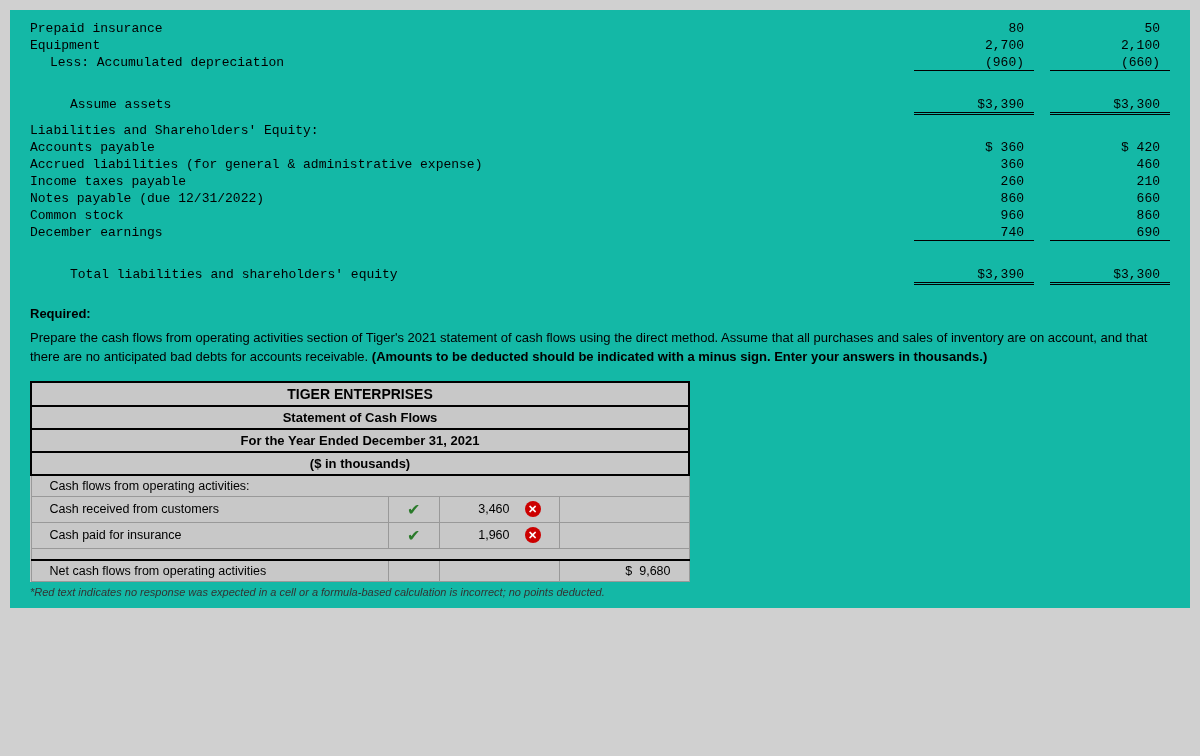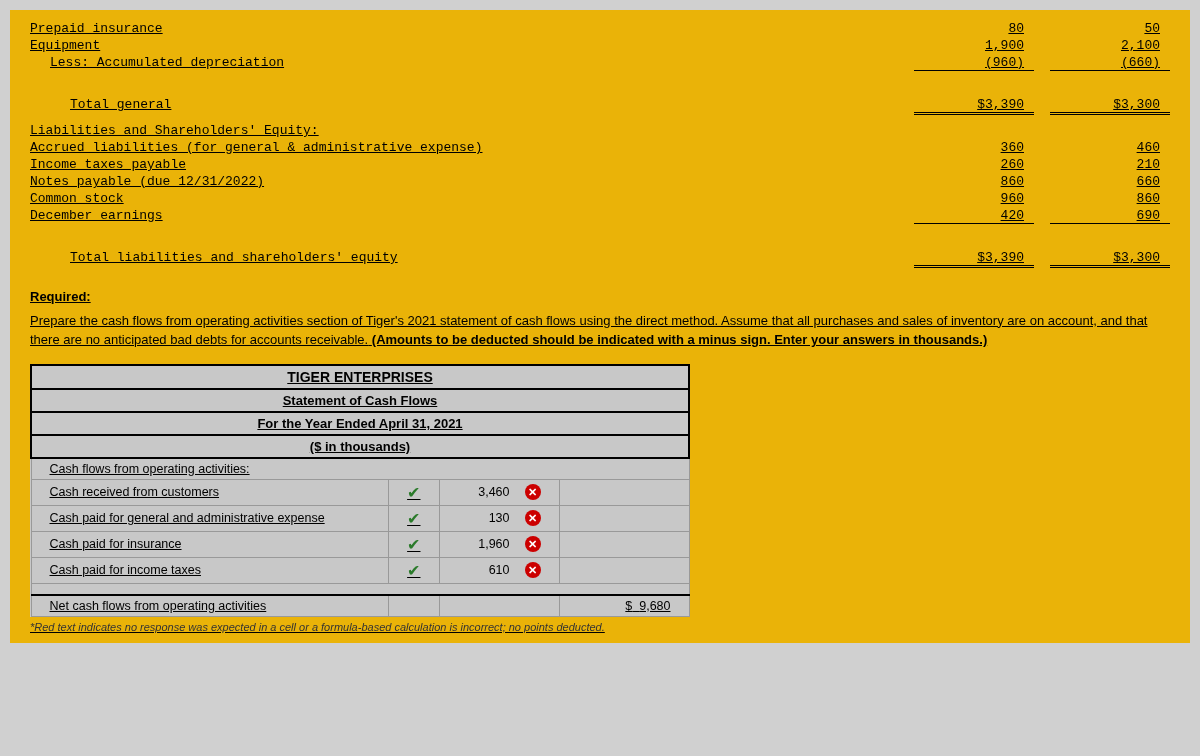--- a/index.html
+++ b/index.html
@@ -4,23 +4,22 @@
   <style>
     * { box-sizing: border-box; margin: 0; padding: 0; }
     body {
       font-family: 'Courier New', Courier, monospace;
       font-size: 13px;
       background: #d0d0d0;
       color: #000;
       padding: 10px;
     }
     .page-wrapper {
-      background: #eab308;
+      background: #14b8a6;
       padding: 10px 20px;
-      text-decoration: underline;
     }
     .balance-sheet {
       margin-bottom: 16px;
     }
     .bs-row {
       display: flex;
       justify-content: space-between;
       align-items: baseline;
       padding: 1px 0;
     }
@@ -143,46 +142,53 @@
     <div class="bs-row">
       <span class="bs-label">Prepaid insurance</span>
       <div class="bs-cols">
         <span class="bs-col">80</span>
         <span class="bs-col">50</span>
       </div>
     </div>
     <div class="bs-row">
       <span class="bs-label">Equipment</span>
       <div class="bs-cols">
-        <span class="bs-col">1,900</span>
+        <span class="bs-col">2,700</span>
         <span class="bs-col">2,100</span>
       </div>
     </div>
     <div class="bs-row">
       <span class="bs-label indent1">Less: Accumulated depreciation</span>
       <div class="bs-cols">
         <span class="bs-col underline">(960)</span>
         <span class="bs-col underline">(660)</span>
       </div>
     </div>
     <div class="bs-row">
-      <span class="bs-label indent2">Total general</span>
+      <span class="bs-label indent2">Assume assets</span>
       <div class="bs-cols">
         <span class="bs-col double-underline">$3,390</span>
         <span class="bs-col double-underline">$3,300</span>
       </div>
     </div>
     <div class="bs-row" style="margin-top:6px;">
       <span class="bs-label">Liabilities and Shareholders' Equity:</span>
       <div class="bs-cols">
         <span class="bs-col"></span>
         <span class="bs-col"></span>
       </div>
     </div>
     <div class="bs-row">
+      <span class="bs-label">Accounts payable</span>
+      <div class="bs-cols">
+        <span class="bs-col">$ 360</span>
+        <span class="bs-col">$ 420</span>
+      </div>
+    </div>
+    <div class="bs-row">
       <span class="bs-label">Accrued liabilities (for general &amp; administrative expense)</span>
       <div class="bs-cols">
         <span class="bs-col">360</span>
         <span class="bs-col">460</span>
       </div>
     </div>
     <div class="bs-row">
       <span class="bs-label">Income taxes payable</span>
       <div class="bs-cols">
         <span class="bs-col">260</span>
@@ -199,21 +205,21 @@
     <div class="bs-row">
       <span class="bs-label">Common stock</span>
       <div class="bs-cols">
         <span class="bs-col">960</span>
         <span class="bs-col">860</span>
       </div>
     </div>
     <div class="bs-row">
       <span class="bs-label">December earnings</span>
       <div class="bs-cols">
-        <span class="bs-col underline">420</span>
+        <span class="bs-col underline">740</span>
         <span class="bs-col underline">690</span>
       </div>
     </div>
     <div class="bs-row">
       <span class="bs-label indent2">Total liabilities and shareholders' equity</span>
       <div class="bs-cols">
         <span class="bs-col double-underline">$3,390</span>
         <span class="bs-col double-underline">$3,300</span>
       </div>
     </div>
@@ -229,21 +235,21 @@
 
   <table class="statement-table">
     <thead>
       <tr>
         <th colspan="4" class="title-row">TIGER ENTERPRISES</th>
       </tr>
       <tr>
         <th colspan="4">Statement of Cash Flows</th>
       </tr>
       <tr>
-        <th colspan="4">For the Year Ended April 31, 2021</th>
+        <th colspan="4">For the Year Ended December 31, 2021</th>
       </tr>
       <tr>
         <th colspan="4">($ in thousands)</th>
       </tr>
     </thead>
     <tbody>
       <tr>
         <td colspan="4" class="section-label">Cash flows from operating activities:</td>
       </tr>
 
@@ -252,52 +258,30 @@
         <td class="check-cell"><span class="check-green">✔</span></td>
         <td class="value-cell">
           <span class="error-badge">
             <span>3,460</span>
             <span class="x-icon">✕</span>
           </span>
         </td>
         <td class="net-cell"></td>
       </tr>
       <tr>
-        <td class="item-label">Cash paid for general and administrative expense</td>
-        <td class="check-cell"><span class="check-green">✔</span></td>
-        <td class="value-cell">
-          <span class="error-badge">
-            <span>130</span>
-            <span class="x-icon">✕</span>
-          </span>
-        </td>
-        <td class="net-cell"></td>
-      </tr>
-      <tr>
         <td class="item-label">Cash paid for insurance</td>
         <td class="check-cell"><span class="check-green">✔</span></td>
         <td class="value-cell">
           <span class="error-badge">
             <span>1,960</span>
             <span class="x-icon">✕</span>
           </span>
         </td>
         <td class="net-cell"></td>
       </tr>
-      <tr>
-        <td class="item-label">Cash paid for income taxes</td>
-        <td class="check-cell"><span class="check-green">✔</span></td>
-        <td class="value-cell">
-          <span class="error-badge">
-            <span>610</span>
-            <span class="x-icon">✕</span>
-          </span>
-        </td>
-        <td class="net-cell"></td>
-      </tr>
 
       <tr>
         <td colspan="4" style="padding: 5px;"></td>
       </tr>
 
       <tr class="net-row">
         <td>Net cash flows from operating activities</td>
         <td class="check-cell"></td>
         <td class="value-cell"></td>
         <td class="net-cell">

